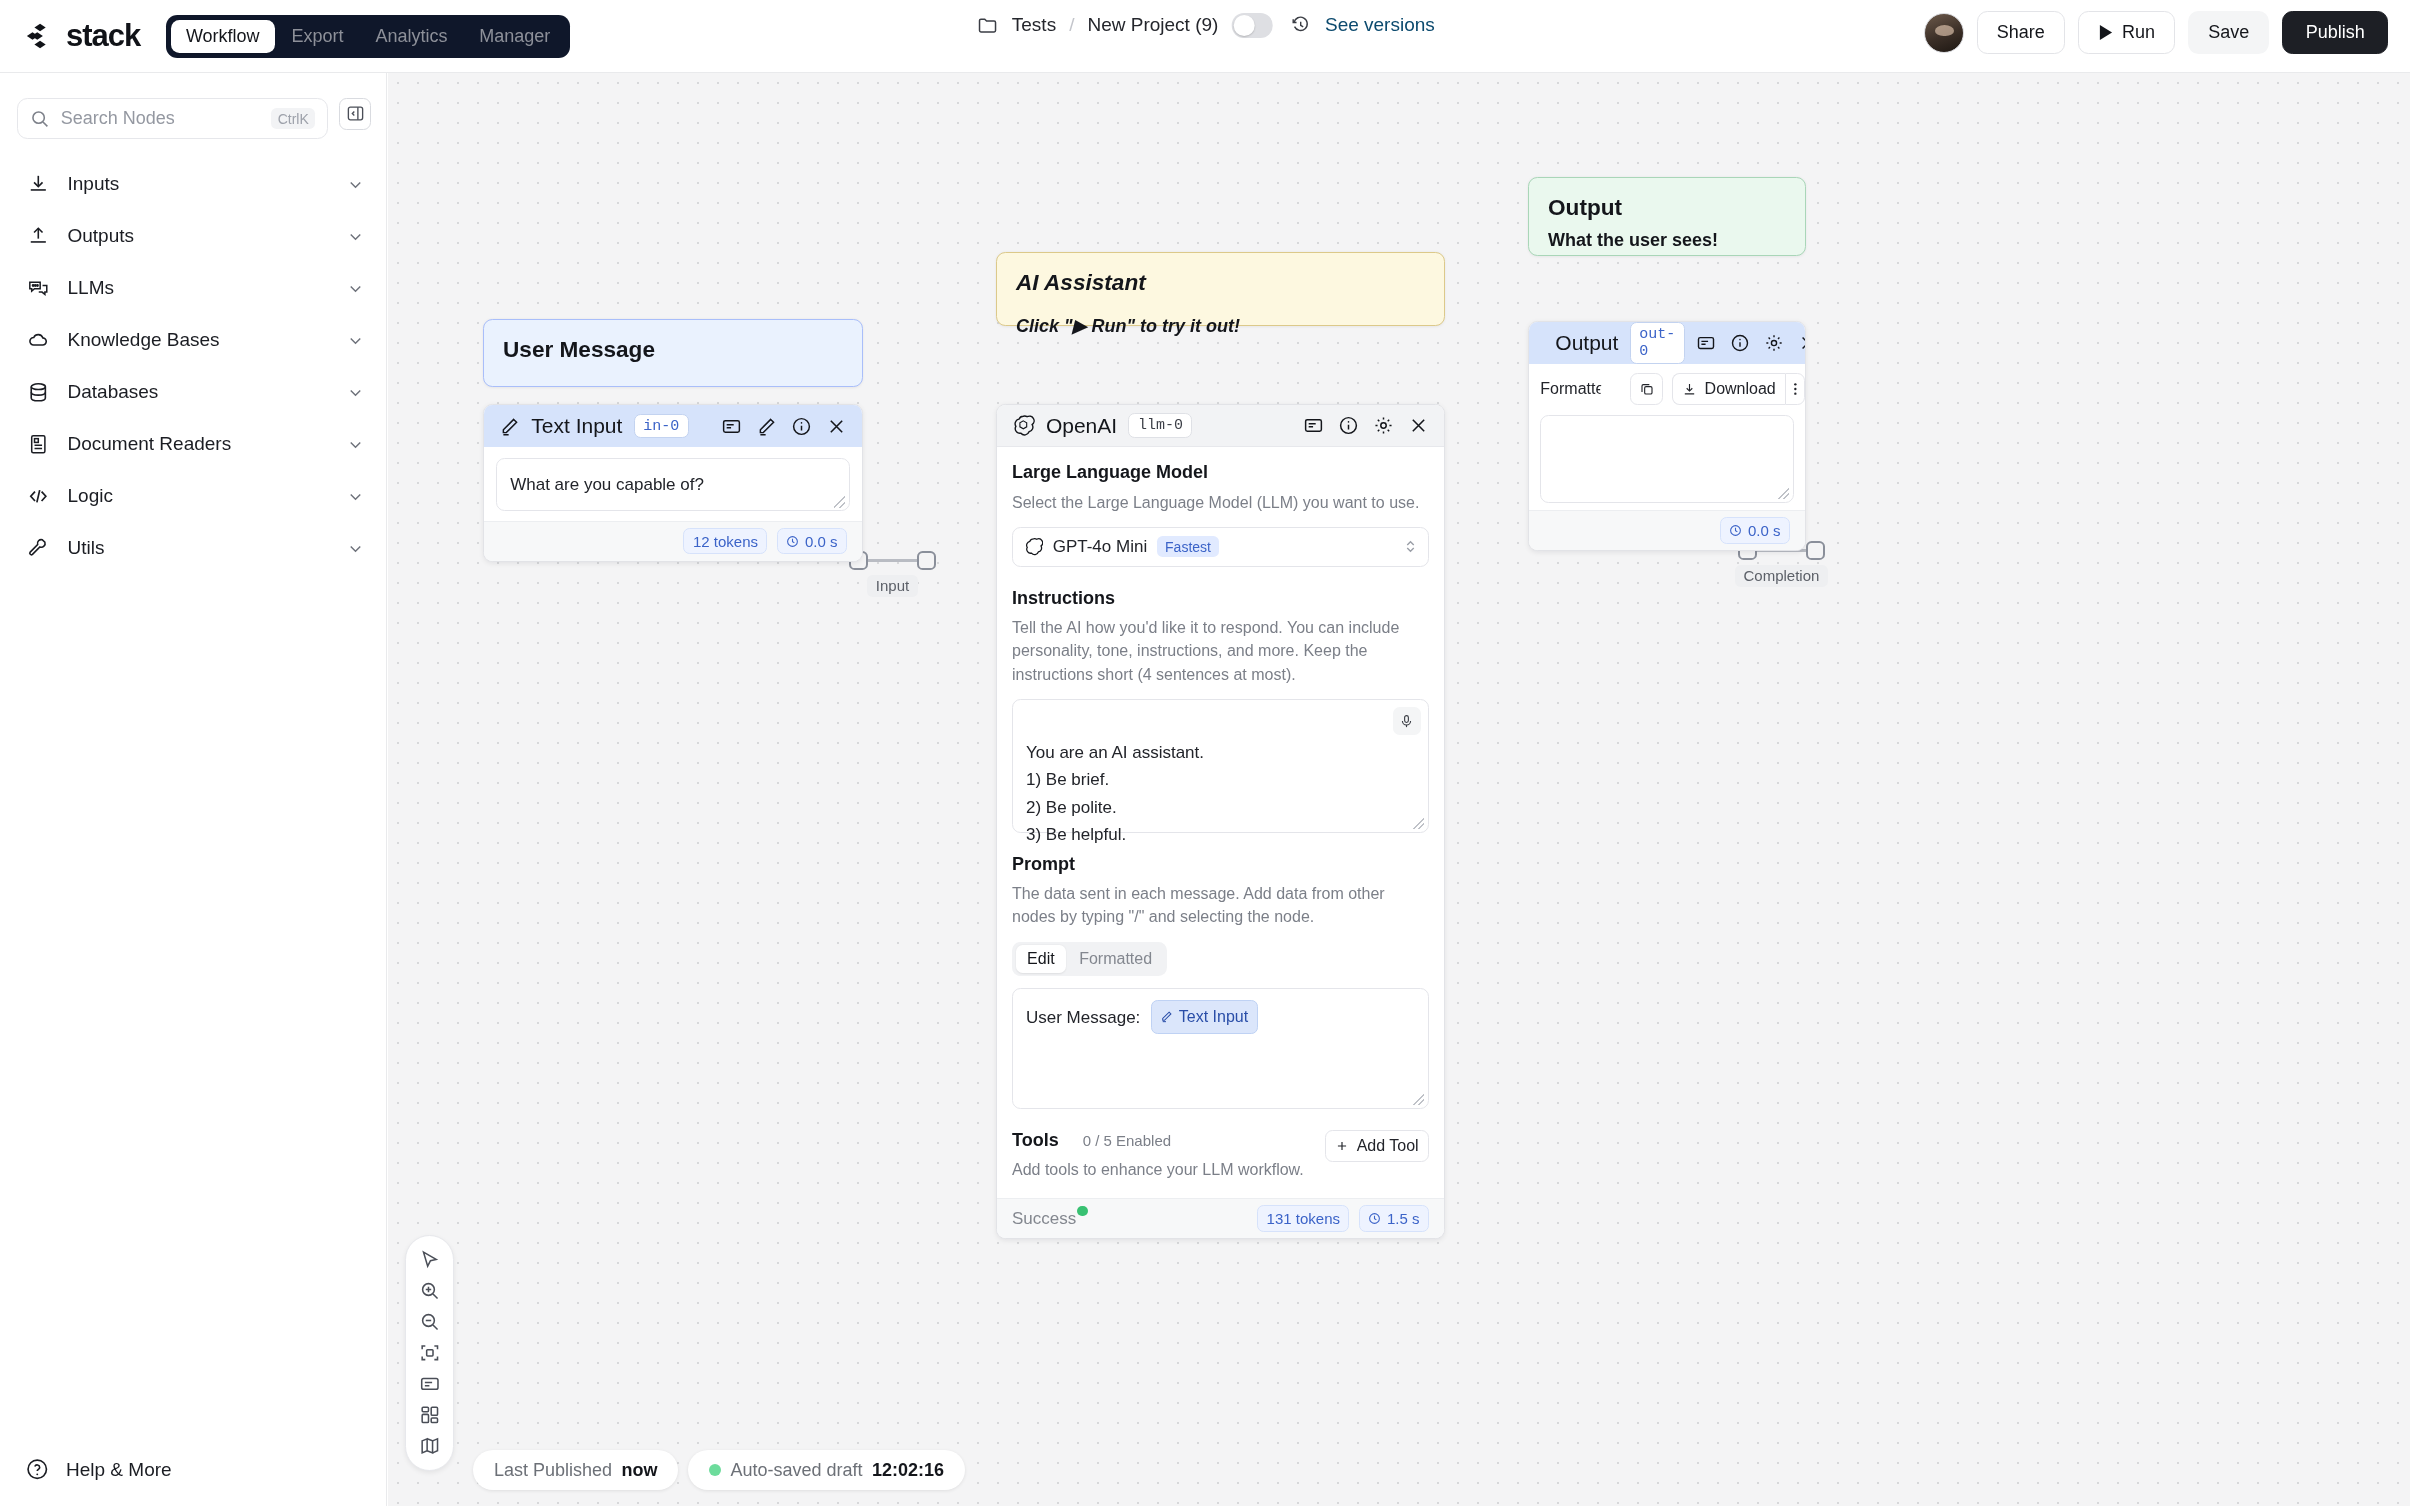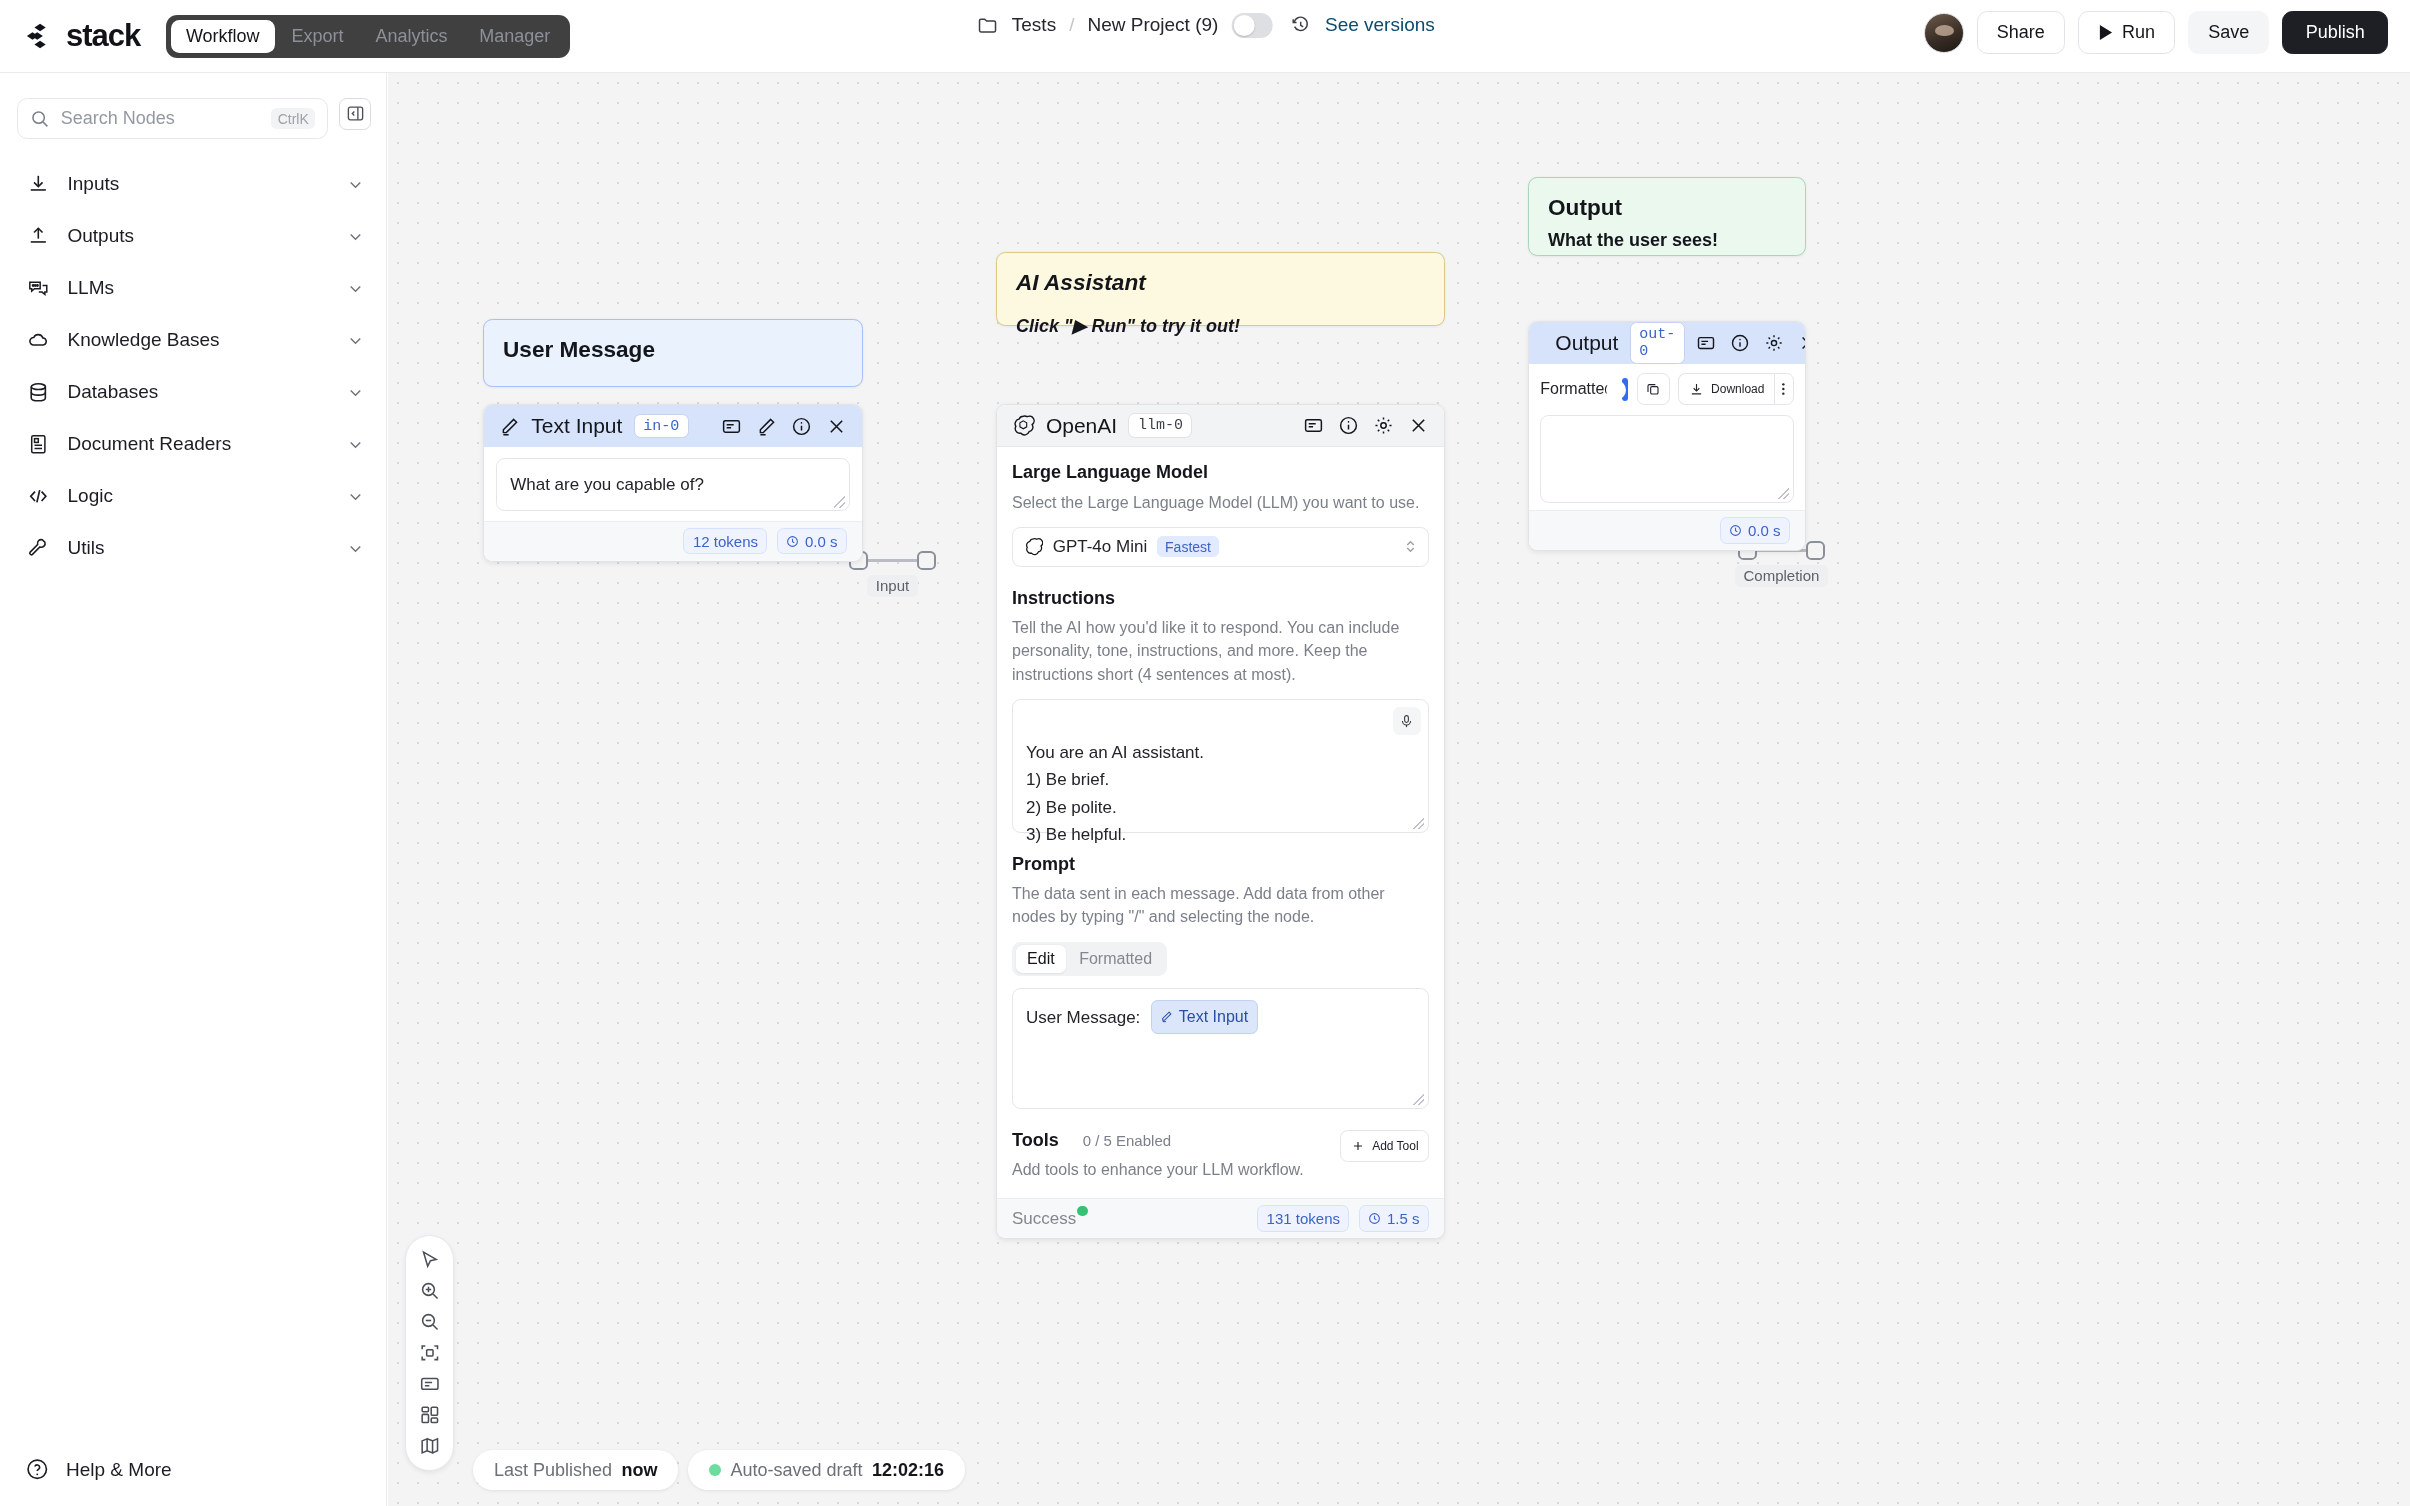--- a/index.html
+++ b/index.html
@@ -15,21 +15,21 @@
   
   .topbar {
     position: absolute; top: 0; left: 0; width: 2411px; height: 73px;
     background: #ffffff; border-bottom: 0.9px solid #e9eaec;
     display: flex; align-items: center;
   }
   .brand { display: flex; align-items: center; gap: 9.4px; margin-left: 24.5px; }
   .brand-word { font-size: 31px; font-weight: 700; letter-spacing: -1px; color: #111318; }
   .navpill {
     margin-left: 26px; display: flex; align-items: center; gap: 1.9px;
-    background: #404040; border-radius: 11.3px; padding: 4.7px; height: 43px;
+    background: #0f172a; border-radius: 11.3px; padding: 4.7px; height: 43px;
   }
   .navpill .tab {
     font-size: 18px; color: #8d9099; padding: 7.5px 15px; border-radius: 8.5px;
     line-height: 1; white-space: nowrap;
   }
   .navpill .tab.active { background: #ffffff; color: #14161b; font-weight: 500; box-shadow: 0 0.9px 1.9px rgba(0,0,0,.07); }
 
   .breadcrumb {
     position: absolute; left: 50%; transform: translateX(-50%);
     display: flex; align-items: center; gap: 13px; top: 13px;
@@ -207,21 +207,21 @@
   .pill-white {
     height: 40px; background: #fff; border-radius: 20px; box-shadow: 0 0.9px 3.8px rgba(0,0,0,.09);
     display: flex; align-items: center; gap: 9.4px; padding: 0 21px; font-size: 18px; color: #6c7077;
   }
   .pill-white b { color: #14161b; font-weight: 700; }
   .greendot { width: 12.2px; height: 12.2px; border-radius: 50%; background: #6ddc9c; }
 
   
   .mini-btn {
     height: 32px; border: 0.9px solid #e4e5ea; border-radius: 7.5px; background: #fff;
-    display: flex; align-items: center; gap: 7.5px; padding: 0 9.4px; font-size: 12px; color: #22242a;
+    display: flex; align-items: center; gap: 7.5px; padding: 0 9.4px; font-size: 16px; color: #22242a;
   }
   .toggle-on {
     width: 41px; height: 23.5px; border-radius: 12.2px; background: #2f6ef0; position: relative;
   }
   .toggle-on .knob { position: absolute; right: 1.9px; top: 1.9px; width: 20px; height: 20px; border-radius: 50%; background: #fff; }
   svg { display: block; }
 </style>
 </head>
 <body>
 

